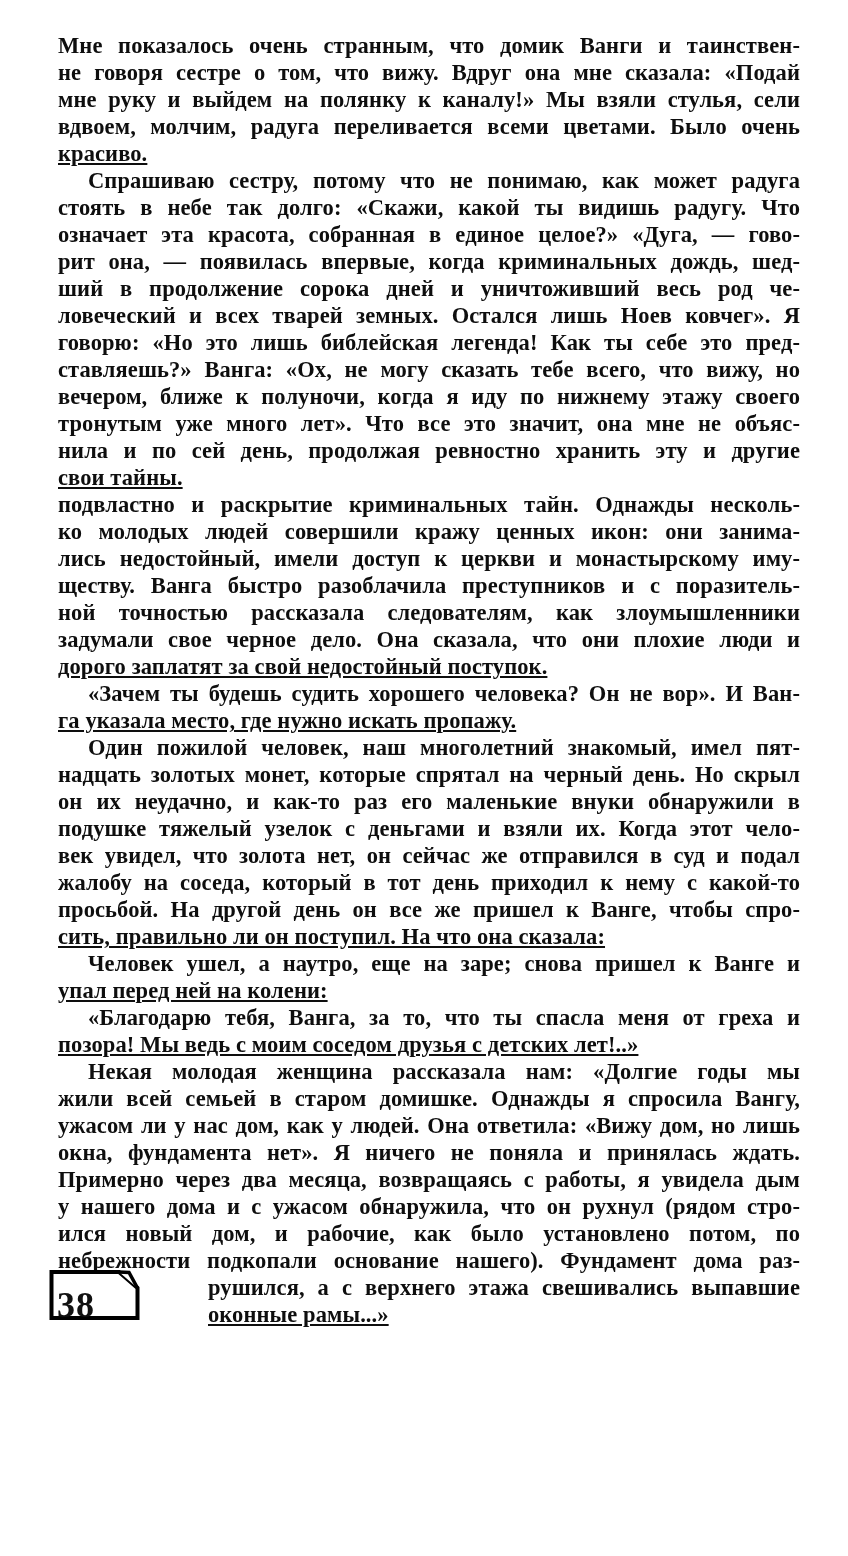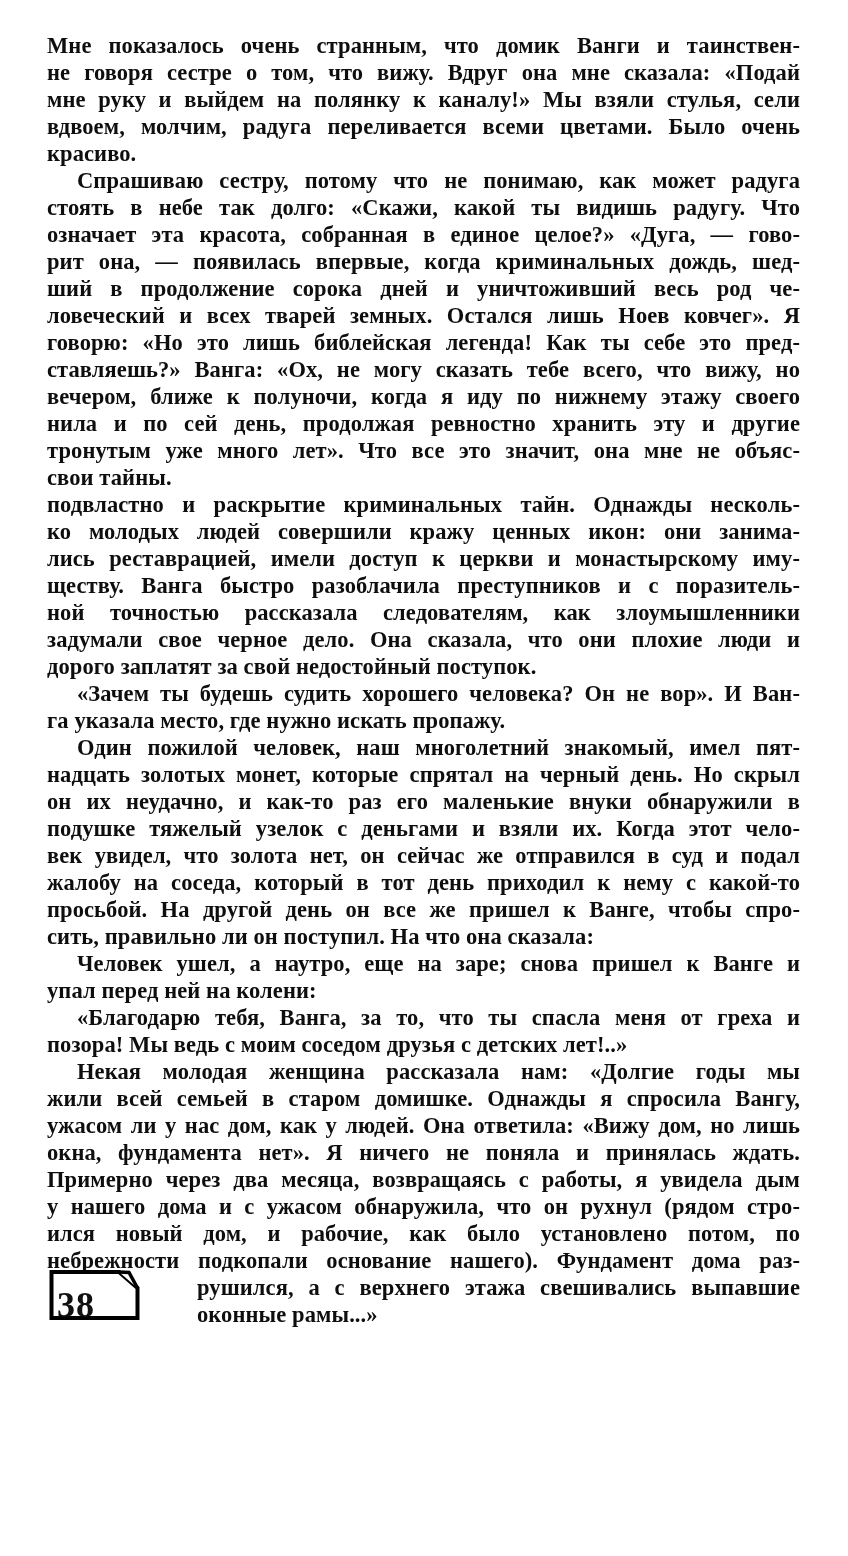--- a/index.html
+++ b/index.html
@@ -28,23 +28,24 @@
     top: 32px;
     width: 753px;
   }
   .para { margin: 0; padding: 0; }
   .line {
     font-size: 22.5px;
     line-height: 27px;
     text-align: justify;
     text-align-last: justify;
     letter-spacing: 0.1px;
+    margin-left: 11px;
   }
   .line.indent { text-indent: 30px; }
-  .line.last { text-align-last: left; }
+  .line.last { text-align-last: left; text-decoration: underline; }
   
   .footer-row {
     display: flex;
     align-items: flex-start;
     margin-top: 0;
   }
   .page-box {
     position: relative;
     width: 92px;
     height: 52px;
@@ -86,28 +87,28 @@
         <div class="para">
           <div class="line indent">Спрашиваю сестру, потому что не понимаю, как может радуга</div>
           <div class="line">стоять в небе так долго: «Скажи, какой ты видишь радугу. Что</div>
           <div class="line">означает эта красота, собранная в единое целое?» «Дуга, — гово-</div>
           <div class="line">рит она, — появилась впервые, когда криминальных дождь, шед-</div>
           <div class="line">ший в продолжение сорока дней и уничтоживший весь род че-</div>
           <div class="line">ловеческий и всех тварей земных. Остался лишь Ноев ковчег». Я</div>
           <div class="line">говорю: «Но это лишь библейская легенда! Как ты себе это пред-</div>
           <div class="line">ставляешь?» Ванга: «Ох, не могу сказать тебе всего, что вижу, но</div>
           <div class="line">вечером, ближе к полуночи, когда я иду по нижнему этажу своего</div>
+          <div class="line">тронутым уже много лет». Что все это значит, она мне не объяс-</div>
           <div class="line">нила и по сей день, продолжая ревностно хранить эту и другие</div>
-          <div class="line">тронутым уже много лет». Что все это значит, она мне не объяс-</div>
           <div class="line last">свои тайны.</div>
         </div>
         <div class="para">
           <div class="line">подвластно и раскрытие криминальных тайн. Однажды несколь-</div>
           <div class="line">ко молодых людей совершили кражу ценных икон: они занима-</div>
-          <div class="line">лись реставрацией, имели доступ к церкви и монастырскому иму-</div>
+          <div class="line">лись недостойный, имели доступ к церкви и монастырскому иму-</div>
           <div class="line">ществу. Ванга быстро разоблачила преступников и с поразитель-</div>
           <div class="line">ной точностью рассказала следователям, как злоумышленники</div>
           <div class="line">задумали свое черное дело. Она сказала, что они плохие люди и</div>
           <div class="line last">дорого заплатят за свой недостойный поступок.</div>
         </div>
         <div class="para">
           <div class="line indent">«Зачем ты будешь судить хорошего человека? Он не вор». И Ван-</div>
           <div class="line last">га указала место, где нужно искать пропажу.</div>
         </div>
         <div class="para">

